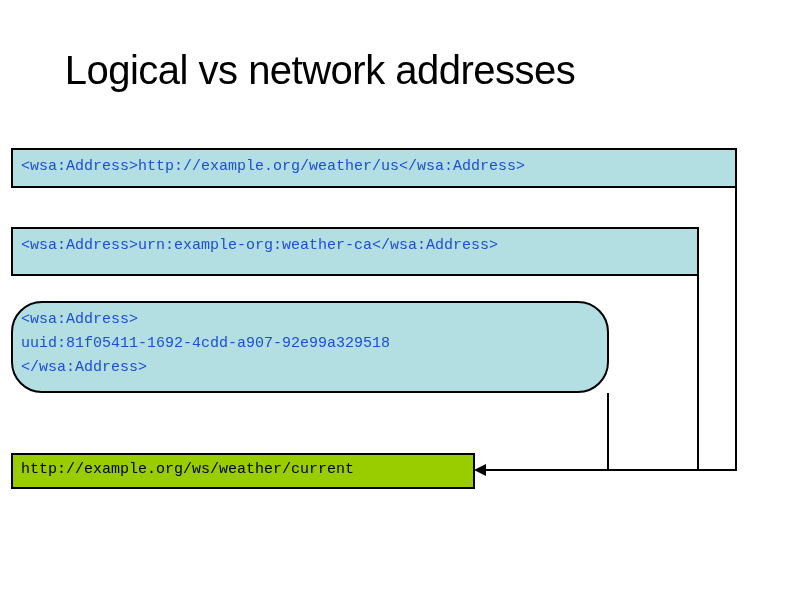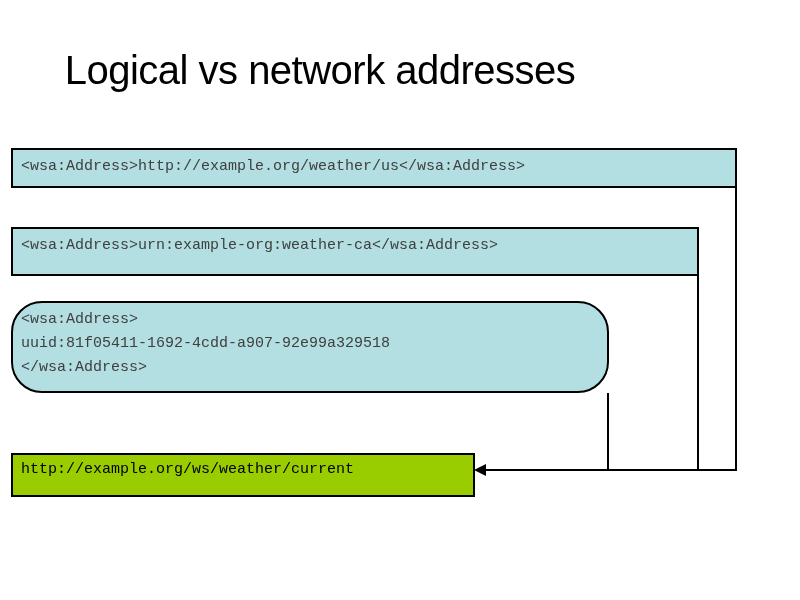--- a/index.html
+++ b/index.html
@@ -33,21 +33,21 @@
     white-space: nowrap;
   }
   .addr-box {
     position: absolute;
     box-sizing: border-box;
     background: #b3dee2;
     border: 2px solid #000000;
     font-family: "Liberation Mono", "DejaVu Sans Mono", monospace;
     font-size: 15px;
     line-height: 24px;
-    color: #404040;
+    color: #1d4ed8;
     padding: 5px 0 5px 8px;
     white-space: pre;
   }
   #addr-box-1 {
     left: 11px;
     top: 148px;
     width: 726px;
     height: 40px;
   }
   #addr-box-2 {
@@ -62,21 +62,21 @@
     width: 598px;
     height: 92px;
     border-radius: 31px;
   }
   .endpoint-box {
     position: absolute;
     box-sizing: border-box;
     left: 11px;
     top: 453px;
     width: 464px;
-    height: 44px;
+    height: 36px;
     background: #9acd00;
     border: 2px solid #000000;
     font-family: "Liberation Mono", "DejaVu Sans Mono", monospace;
     font-size: 15px;
     line-height: 24px;
     color: #000000;
     padding: 3px 7px 3px 8px;
     white-space: pre;
   }
   .connector-svg {

